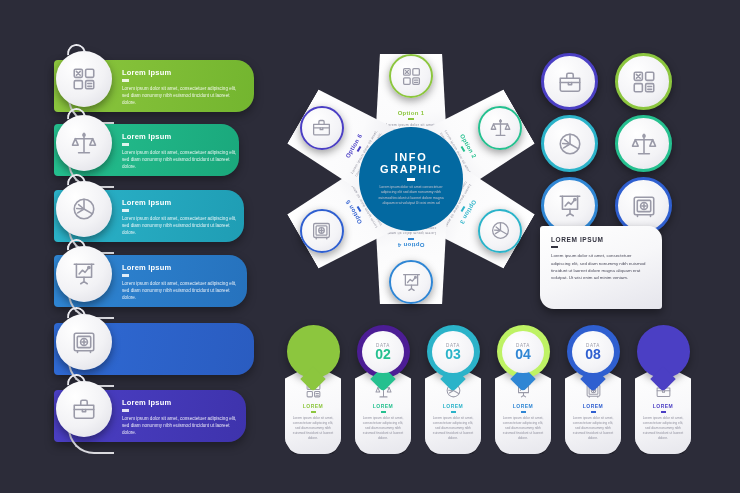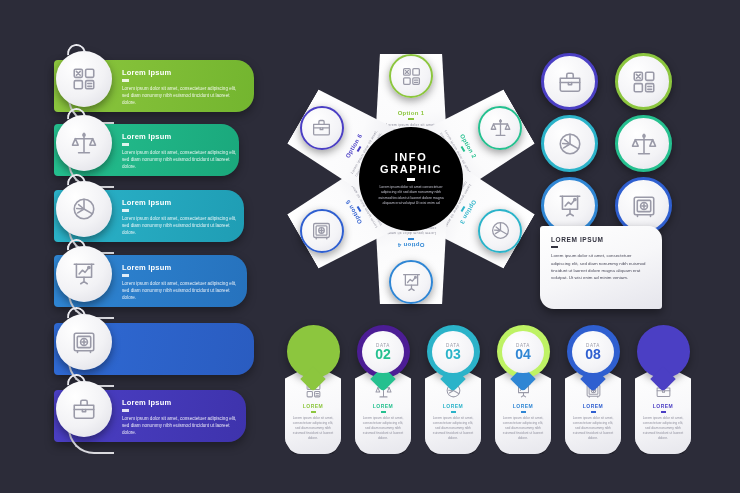--- a/index.html
+++ b/index.html
@@ -80,21 +80,21 @@
   .node {
     position: absolute; width: 44px; height: 44px; border-radius: 50%;
     background: radial-gradient(circle at 36% 30%, #ffffff 0%, #f4f4f7 60%, #e2e2e9 100%);
     display: flex; align-items: center; justify-content: center;
     box-shadow: 0 3px 8px rgba(0,0,0,.38);
   }
   .node svg { width: 21px; height: 21px; }
   #hub {
     position: absolute; left: 50%; top: 50%;
     width: 104px; height: 104px; margin: -52px 0 0 -52px;
-    border-radius: 50%; background: #000000;
+    border-radius: 50%; background: #0369a1;
     display: flex; flex-direction: column; align-items: center; justify-content: center;
     z-index: 6;
   }
   #hub .h1 { font-size: 11px; font-weight: bold; color: #fff; letter-spacing: 1.6px; }
   #hub .h2 { font-size: 11px; font-weight: bold; color: #fff; letter-spacing: 1.6px; }
   #hub .hr { width: 8px; height: 2.5px; background: #fff; margin: 3px 0 4px; }
   #hub .ht { font-size: 3.5px; line-height: 1.55; color: #c3c3cf; width: 72px; text-align: center; }
 
   
   #icongrid {

